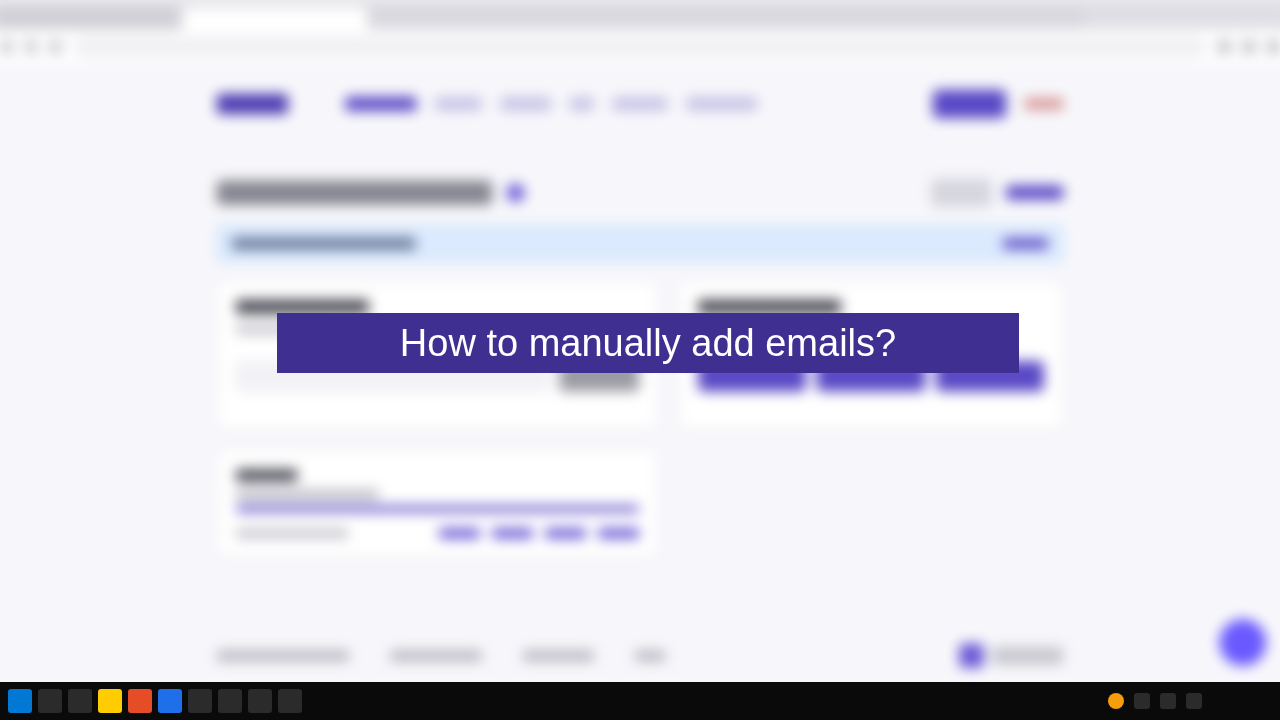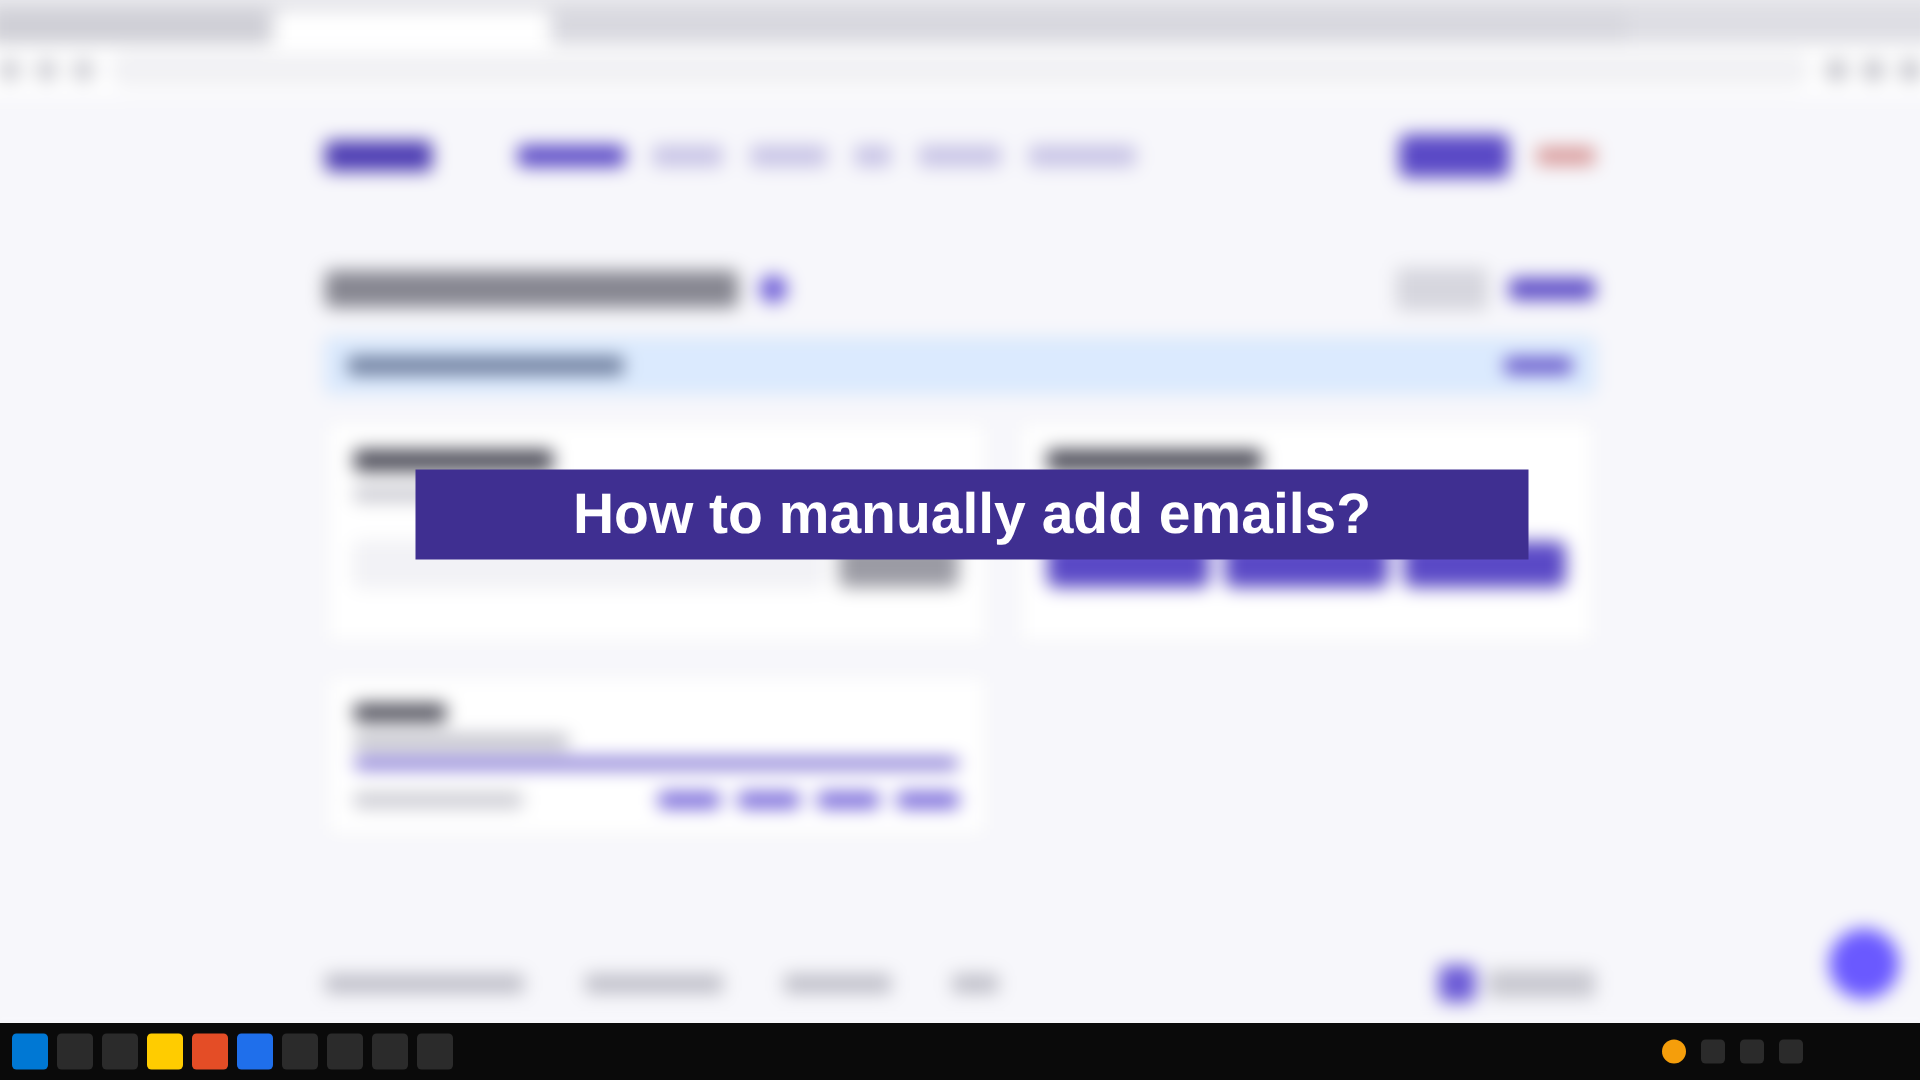--- a/index.html
+++ b/index.html
@@ -336,21 +336,21 @@
   
   .overlay-title {
     position: absolute;
     left: 277px;
     top: 313px;
     width: 742px;
     height: 60px;
     background: #3f2f91;
     color: #ffffff;
     font-size: 38px;
-    font-weight: 700;
+    font-weight: 400;
     line-height: 60px;
     text-align: center;
     z-index: 50;
     font-family: Arial, Helvetica, sans-serif;
   }
 </style>
 </head>
 <body>
 
 <div class="blur-layer">

